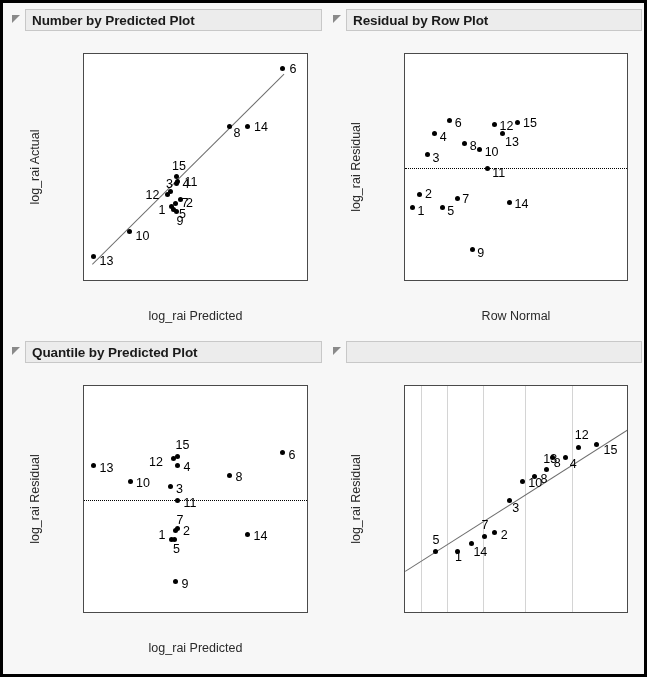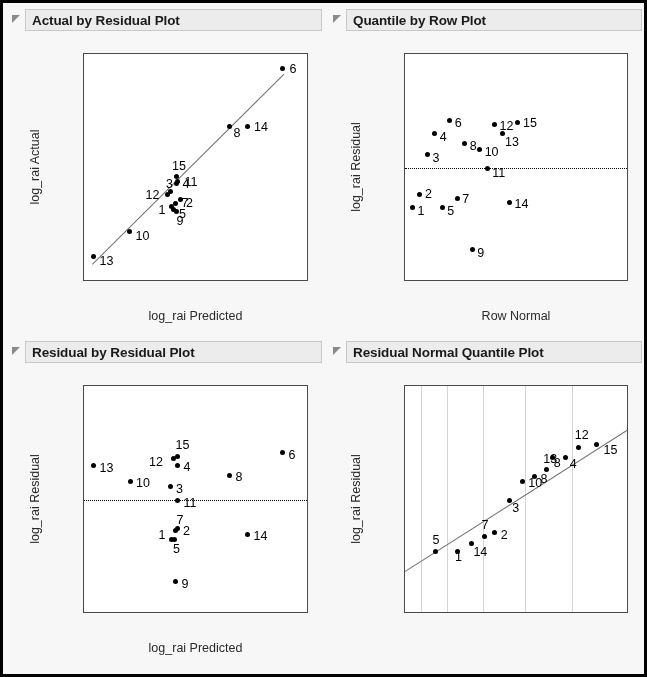--- a/index.html
+++ b/index.html
@@ -142,21 +142,21 @@
   }
 </style>
 </head>
 <body>
 
 <div id="app">
 
   <div class="panel" style="left:8px; top:6px; width:311px; height:322px;">
     <div class="panel-header" style="margin-left:14px; width:297px;">
       <span class="disclosure"></span>
-      <span class="panel-title">Actual by Residual Plot</span>
+      <span class="panel-title">Number by Predicted Plot</span>
     </div>
     <div class="plot-area" style="left:0; top:22px; width:311px; height:300px;">
       <div class="frame" style="left:72px; top:22px; width:225px; height:228px;">
           <div class="fitline" style="left: 7.5px; top: 210.267px; width: 269.763px; transform: rotate(-44.7747deg);"></div>
           <div class="pt" title="1" style="left: 87.5px; top: 152px;"></div>
           <div class="ptlab" style="left: 74.5px; top: 150px;">1</div>
           <div class="pt" title="2" style="left: 96px; top: 145.413px;"></div>
           <div class="ptlab" style="left: 102px; top: 143.413px;">2</div>
           <div class="pt" title="3" style="left: 86px; top: 137.813px;"></div>
           <div class="ptlab" style="left: 82px; top: 123.813px;">3</div>
@@ -213,21 +213,21 @@
           <div class="tickmark-x minor" style="left: 25px;"></div>
         </div>
     <div class="axis-title-x" style="left: 184.5px; top: 278px;">log_rai Predicted</div>
         <div class="axis-title-y" style="left: 24px; top: 136px;">log_rai Actual</div>
       </div>
   </div>
 
   <div class="panel" style="left:329px; top:6px; width:310px; height:322px;">
     <div class="panel-header" style="margin-left:14px; width:296px;">
       <span class="disclosure"></span>
-      <span class="panel-title">Quantile by Row Plot</span>
+      <span class="panel-title">Residual by Row Plot</span>
     </div>
     <div class="plot-area" style="left:0; top:22px; width:310px; height:300px;">
       <div class="frame" style="left:72px; top:22px; width:224px; height:228px;">
           <div class="zeroline" style="left: 0px; right: 0px; top: 114px;"></div>
           <div class="pt" title="1" style="left: 7.46667px; top: 153.9px;"></div>
           <div class="ptlab" style="left: 12.4667px; top: 150.9px;">1</div>
           <div class="pt" title="2" style="left: 14.9333px; top: 140.6px;"></div>
           <div class="ptlab" style="left: 19.9333px; top: 133.6px;">2</div>
           <div class="pt" title="3" style="left: 22.4px; top: 100.7px;"></div>
           <div class="ptlab" style="left: 27.4px; top: 97.7px;">3</div>
@@ -275,21 +275,21 @@
           <div class="tickmark-x" style="left: 186.667px;"></div>
         </div>
     <div class="axis-title-x" style="left: 184px; top: 278px;">Row Normal</div>
         <div class="axis-title-y" style="left: 24px; top: 136px;">log_rai Residual</div>
       </div>
   </div>
 
   <div class="panel" style="left:8px; top:338px; width:311px; height:330px;">
     <div class="panel-header" style="margin-left:14px; width:297px;">
       <span class="disclosure"></span>
-      <span class="panel-title">Residual by Residual Plot</span>
+      <span class="panel-title">Quantile by Predicted Plot</span>
     </div>
     <div class="plot-area" style="left:0; top:22px; width:311px; height:308px;">
       <div class="frame" style="left:72px; top:22px; width:225px; height:228px;">
           <div class="zeroline" style="left: 0px; right: 0px; top: 114px;"></div>
           <div class="pt" title="1" style="left: 87.5px; top: 153.9px;"></div>
           <div class="ptlab" style="left: 74.5px; top: 142.9px;">1</div>
           <div class="pt" title="2" style="left: 93px; top: 142.5px;"></div>
           <div class="ptlab" style="left: 99px; top: 138.5px;">2</div>
           <div class="pt" title="3" style="left: 86px; top: 100.7px;"></div>
           <div class="ptlab" style="left: 92px; top: 96.7px;">3</div>
@@ -340,21 +340,20 @@
           <div class="tickmark-x minor" style="left: 25px;"></div>
         </div>
     <div class="axis-title-x" style="left: 184.5px; top: 278px;">log_rai Predicted</div>
         <div class="axis-title-y" style="left: 24px; top: 136px;">log_rai Residual</div>
       </div>
   </div>
 
   <div class="panel" style="left:329px; top:338px; width:310px; height:330px;">
     <div class="panel-header" style="margin-left:14px; width:296px;">
       <span class="disclosure"></span>
-      <span class="panel-title">Residual Normal Quantile Plot</span>
     </div>
     <div class="plot-area" style="left:0; top:22px; width:310px; height:308px;">
       <div class="frame" style="left:72px; top:22px; width:224px; height:228px;">
           <div class="gridv" style="left: 15.8884px;"></div>
           <div class="gridv" style="left: 41.6744px;"></div>
           <div class="gridv" style="left: 77.8791px;"></div>
           <div class="gridv" style="left: 120.205px;"></div>
           <div class="gridv" style="left: 166.828px;"></div>
           <div class="fitline" style="left: 0px; top: 185.25px; width: 265.485px; transform: rotate(-32.4629deg);"></div>
           <div class="pt" title="5" style="left: 30.6047px; top: 165.062px;"></div>

